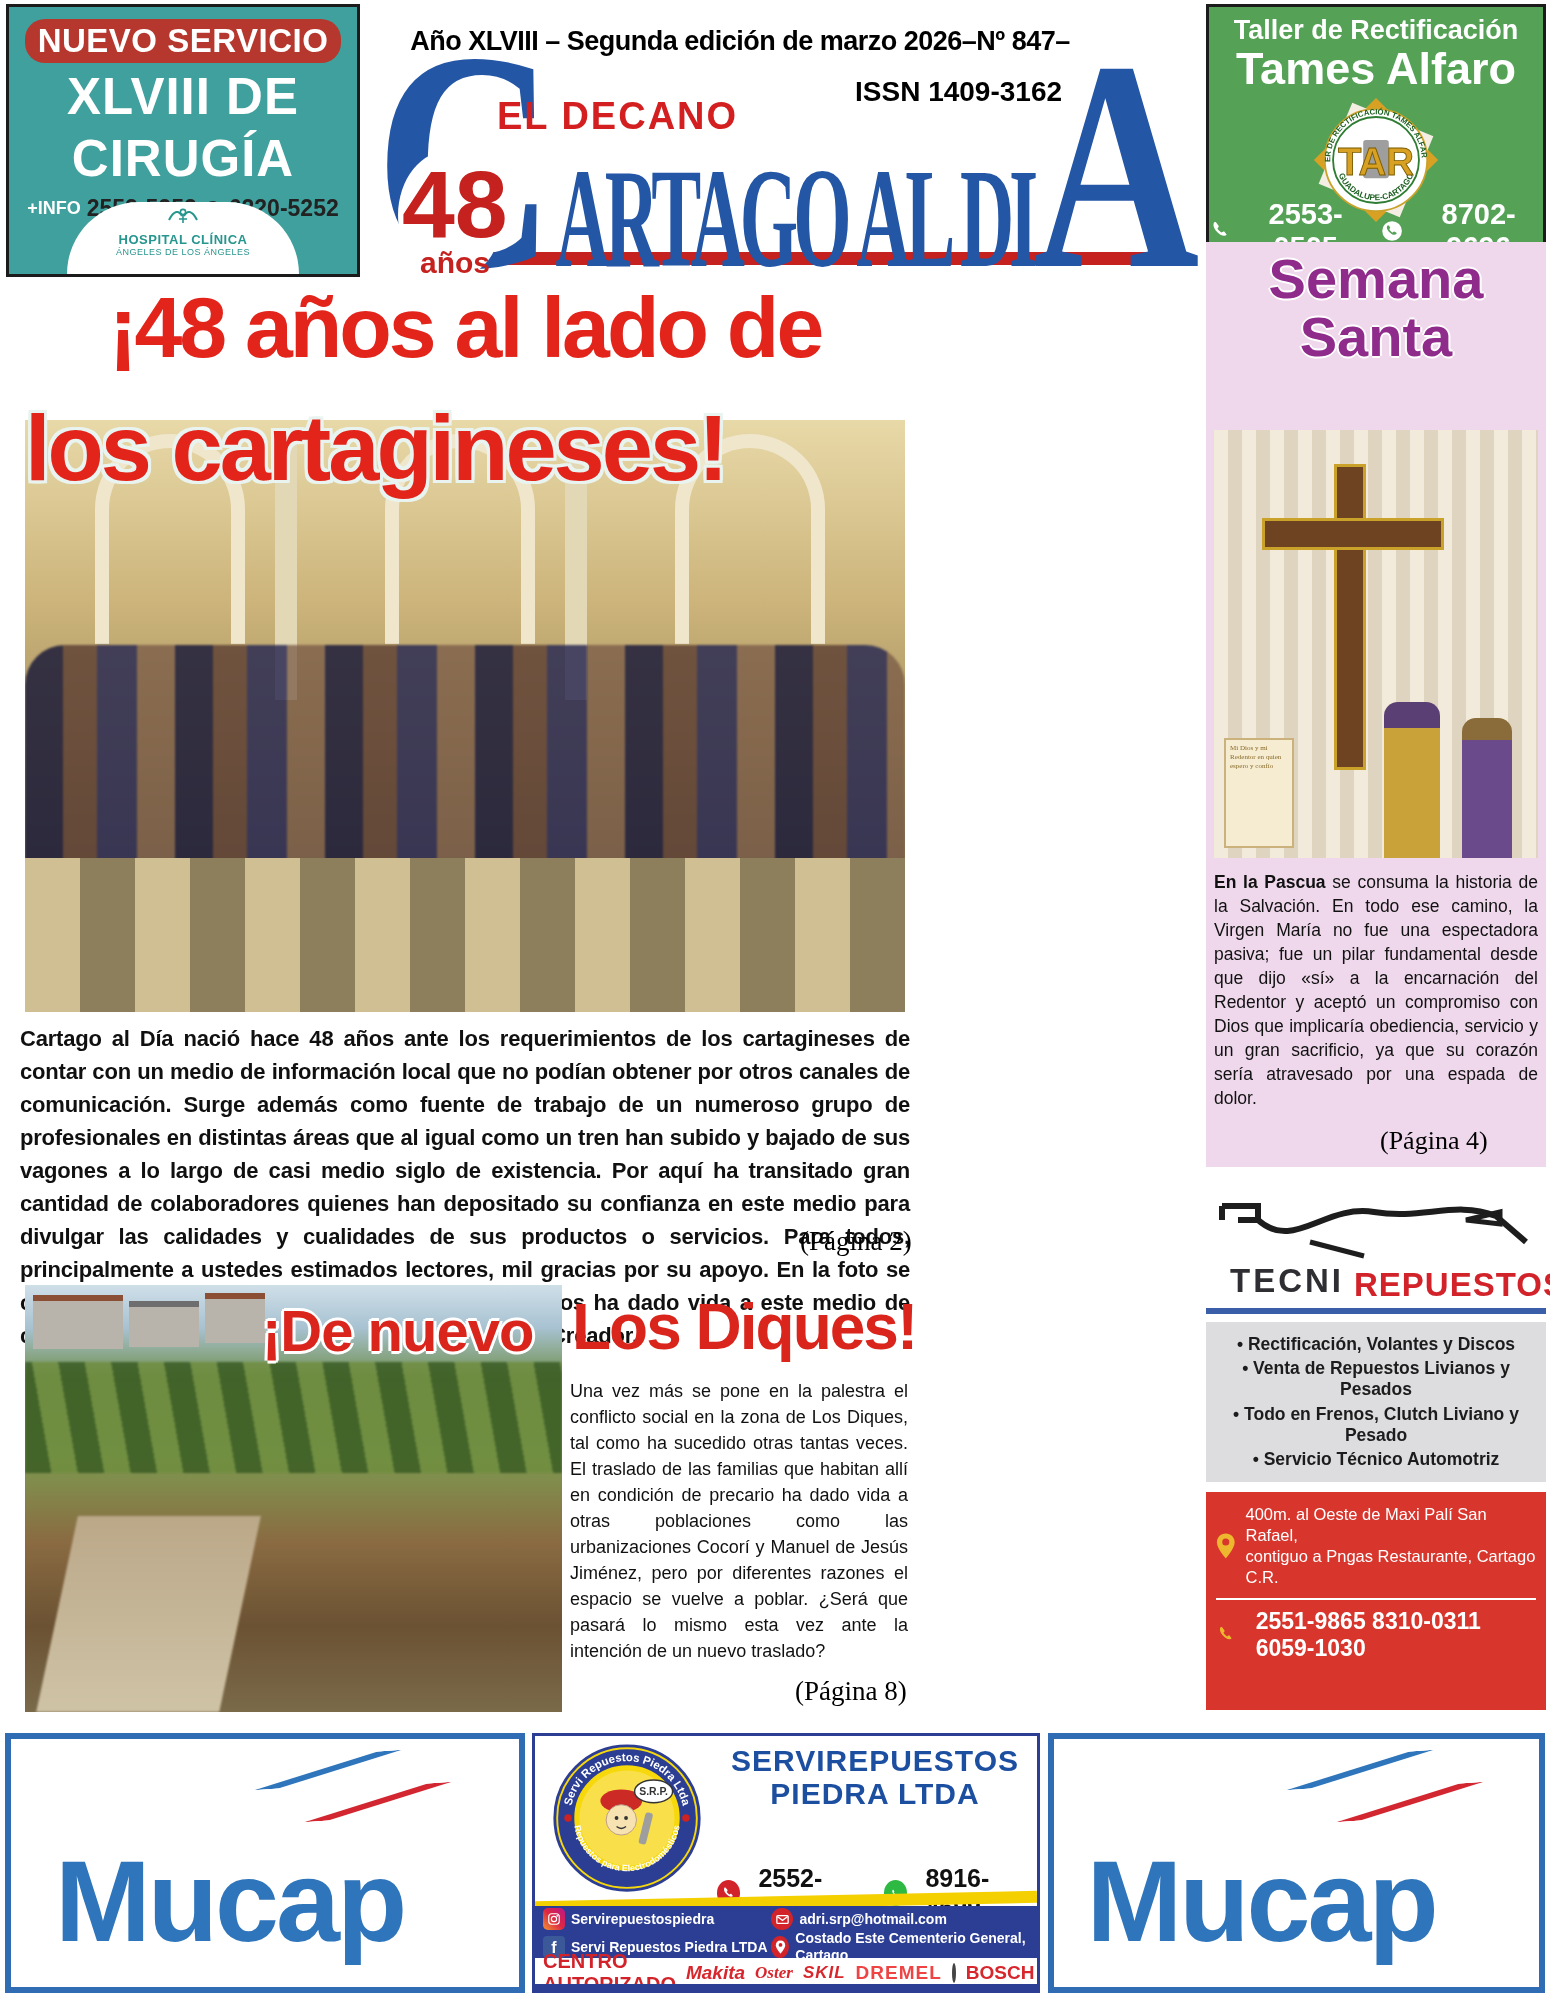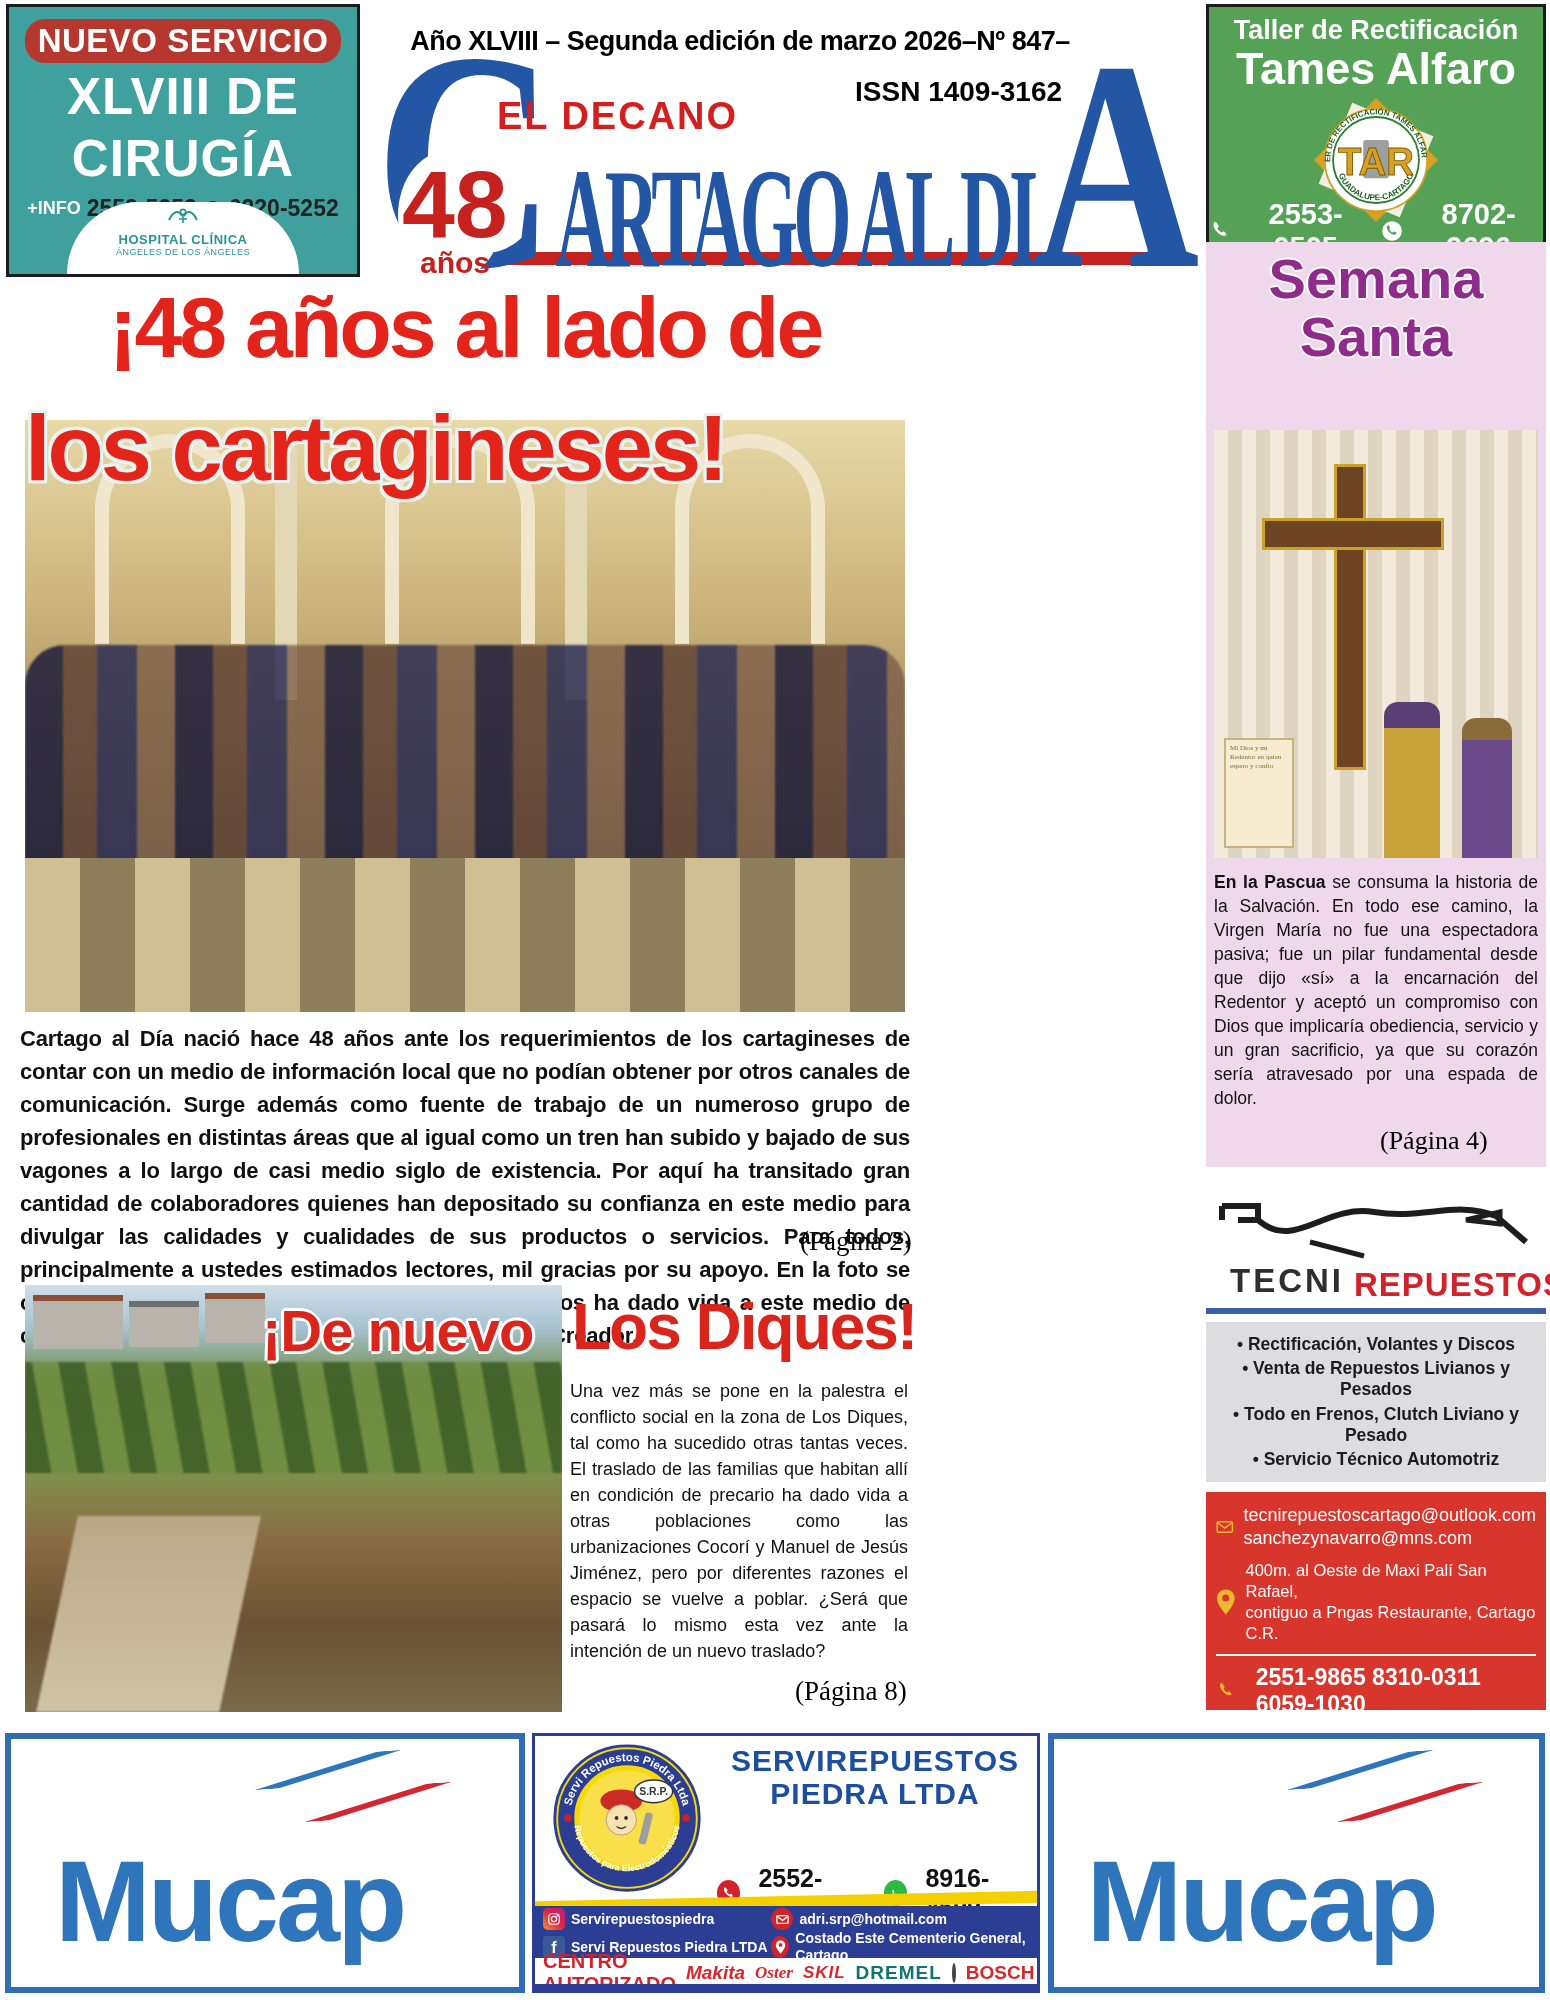--- a/index.html
+++ b/index.html
@@ -106,21 +106,21 @@
   .iconcircle{width:26px;height:26px;border-radius:50%;display:inline-flex;align-items:center;justify-content:center;}
   .yellow-wave{position:absolute;left:0;top:160px;width:100%;height:12px;background:#f5d000;transform:rotate(-1.2deg);}
   .srp-band{position:absolute;left:0;top:170px;width:100%;height:52px;background:#2c3e94;color:#fff;display:grid;grid-template-columns:47% 53%;align-items:center;padding:2px 8px;box-sizing:border-box;}
   .srp-band .row{display:flex;align-items:center;gap:6px;font-size:14px;font-weight:bold;line-height:17px;}
   .srp-bottom{position:absolute;left:0;top:222px;width:100%;height:29px;background:#fff;display:flex;align-items:center;gap:10px;padding:0 8px;box-sizing:border-box;}
   .centro{color:#d2232a;font-weight:bold;font-size:20px;}
   .brand{font-weight:bold;}
   .b-makita{color:#d7262c;font-size:19px;font-style:italic;}
   .b-oster{color:#d7262c;font-size:17px;font-style:italic;font-family:"Liberation Serif",serif;}
   .b-skil{color:#d7262c;font-size:17px;font-style:italic;letter-spacing:1px;}
-  .b-dremel{color:#0f766e;font-size:19px;letter-spacing:1px;}
+  .b-dremel{color:#ef4444;font-size:19px;letter-spacing:1px;}
   .b-bosch{color:#d7262c;font-size:19px;}
   .bosch-mark{display:inline-block;width:16px;height:16px;border:2px solid #444;border-radius:50%;position:relative;vertical-align:-3px;}
   .bosch-mark::after{content:"";position:absolute;left:1px;right:1px;top:5px;height:4px;background:#444;}
   .srp-bluebar{position:absolute;left:0;bottom:0;width:100%;height:6px;background:#2c3e94;}
   .ig-bg{width:22px;height:22px;border-radius:5px;background:linear-gradient(45deg,#f09433,#dc2743,#bc1888);display:flex;align-items:center;justify-content:center;}
   .fb-bg{width:22px;height:22px;border-radius:4px;background:#3b5998;color:#fff;font-weight:bold;font-size:16px;display:flex;align-items:center;justify-content:center;}
   .redcirc{background:#d2232a;color:#fff;}
   .greencirc{background:#2eb943;color:#fff;}
 </style>
 </head>
@@ -233,30 +233,20 @@
     <span class="tecni-name1">TECNI</span>
     <span class="tecni-name2">REPUESTOS</span>
   </div>
   <div class="abs tecni-gray">
     <div>• Rectificación, Volantes y Discos</div>
     <div>• Venta de Repuestos Livianos y Pesados</div>
     <div>• Todo en Frenos, Clutch Liviano y Pesado</div>
     <div>• Servicio Técnico Automotriz</div>
   </div>
   <div class="abs tecni-red">
-    <div class="trow">
-      <svg width="30" height="24" viewBox="0 0 30 24">
-          <rect x="2" y="3" width="26" height="18" rx="2" fill="none" stroke="#edb82e" stroke-width="2.5"></rect>
-          <path d="M3 5 L15 14 L27 5" fill="none" stroke="#edb82e" stroke-width="2.5"></path>
-        </svg>
-      <div class="txt">
-        <div>tecnirepuestoscartago@outlook.com</div>
-        <div>sanchezynavarro@mns.com</div>
-      </div>
-    </div>
     <div class="trow">
       <svg width="22" height="30" viewBox="0 0 22 30">
           <path d="M11 1 C5 1 1 5.5 1 11 c0 7 10 18 10 18 s10-11 10-18 C21 5.5 17 1 11 1z" fill="#edb82e"></path>
           <circle cx="11" cy="10.5" r="4" fill="#d8352c"></circle>
         </svg>
       <div class="txt small">
         <div>400m. al Oeste de Maxi Palí San Rafael,</div>
         <div>contiguo a Pngas Restaurante, Cartago C.R.</div>
       </div>
     </div>

